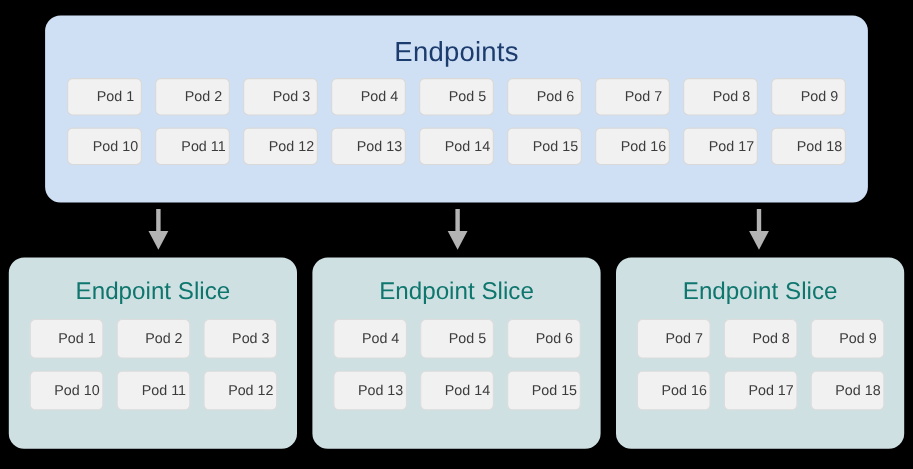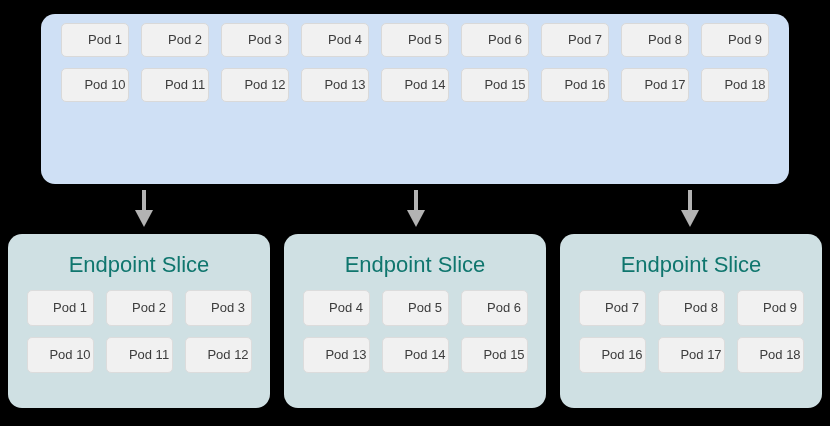--- a/index.html
+++ b/index.html
@@ -121,20 +121,21 @@
     background: #f1f1f1;
     border-color: #dcdcdc;
   }
 </style>
 </head>
 <body>
 
 <div id="canvas">
 
   <div class="endpoints-box">
+    <div class="endpoints-title">Endpoints</div>
     <div class="endpoints-rows">
       <div class="ep-row">
         <div class="pod">Pod 1</div>
         <div class="pod">Pod 2</div>
         <div class="pod">Pod 3</div>
         <div class="pod">Pod 4</div>
         <div class="pod">Pod 5</div>
         <div class="pod">Pod 6</div>
         <div class="pod">Pod 7</div>
         <div class="pod">Pod 8</div>

